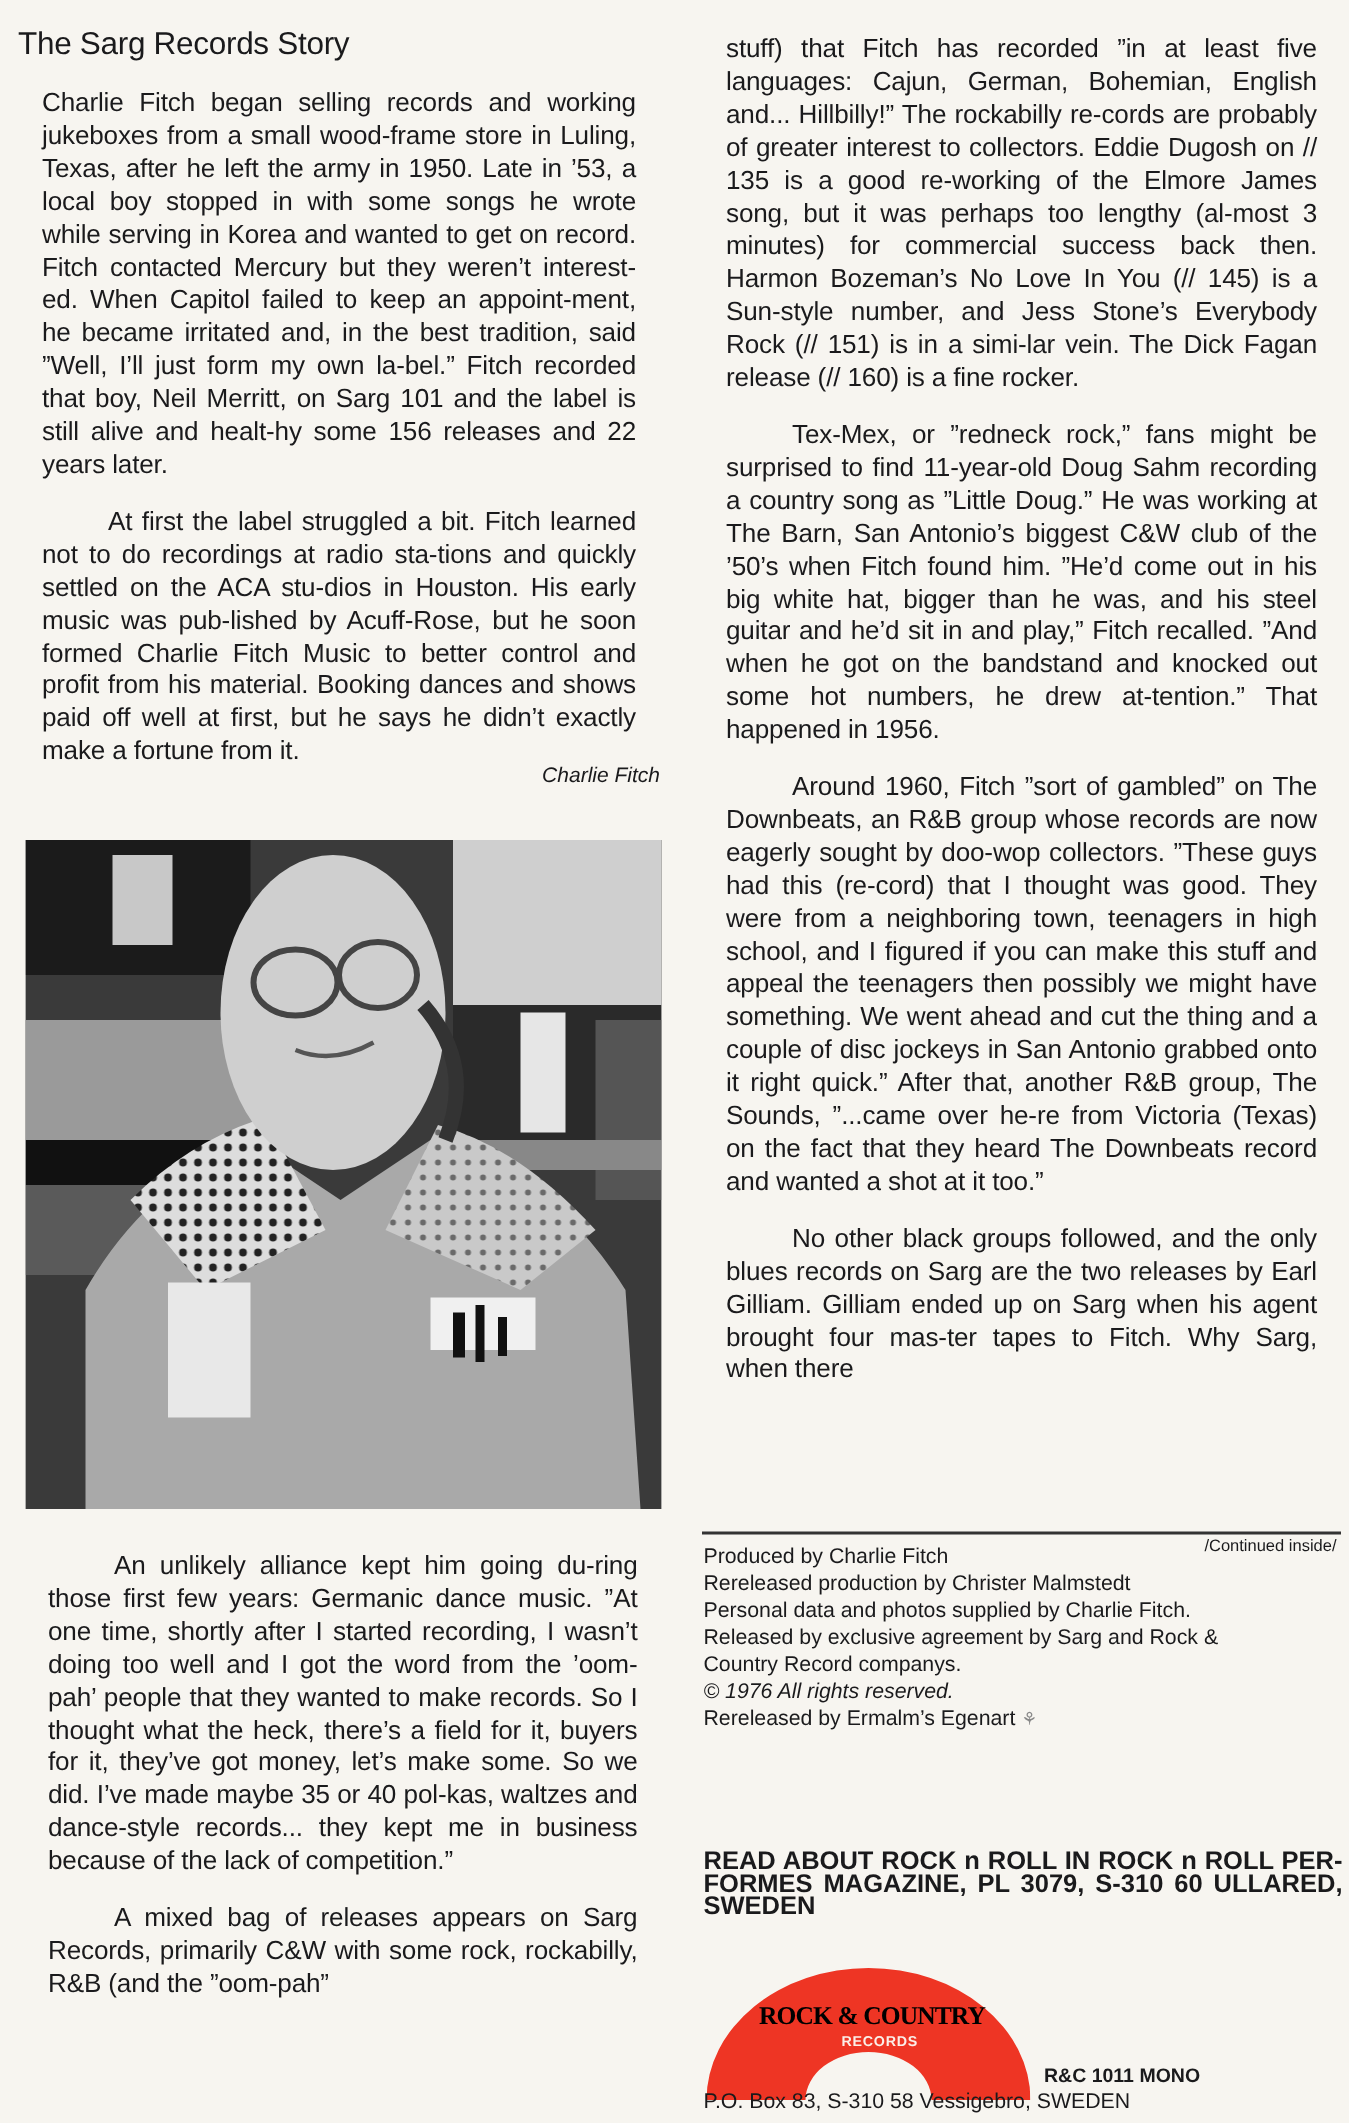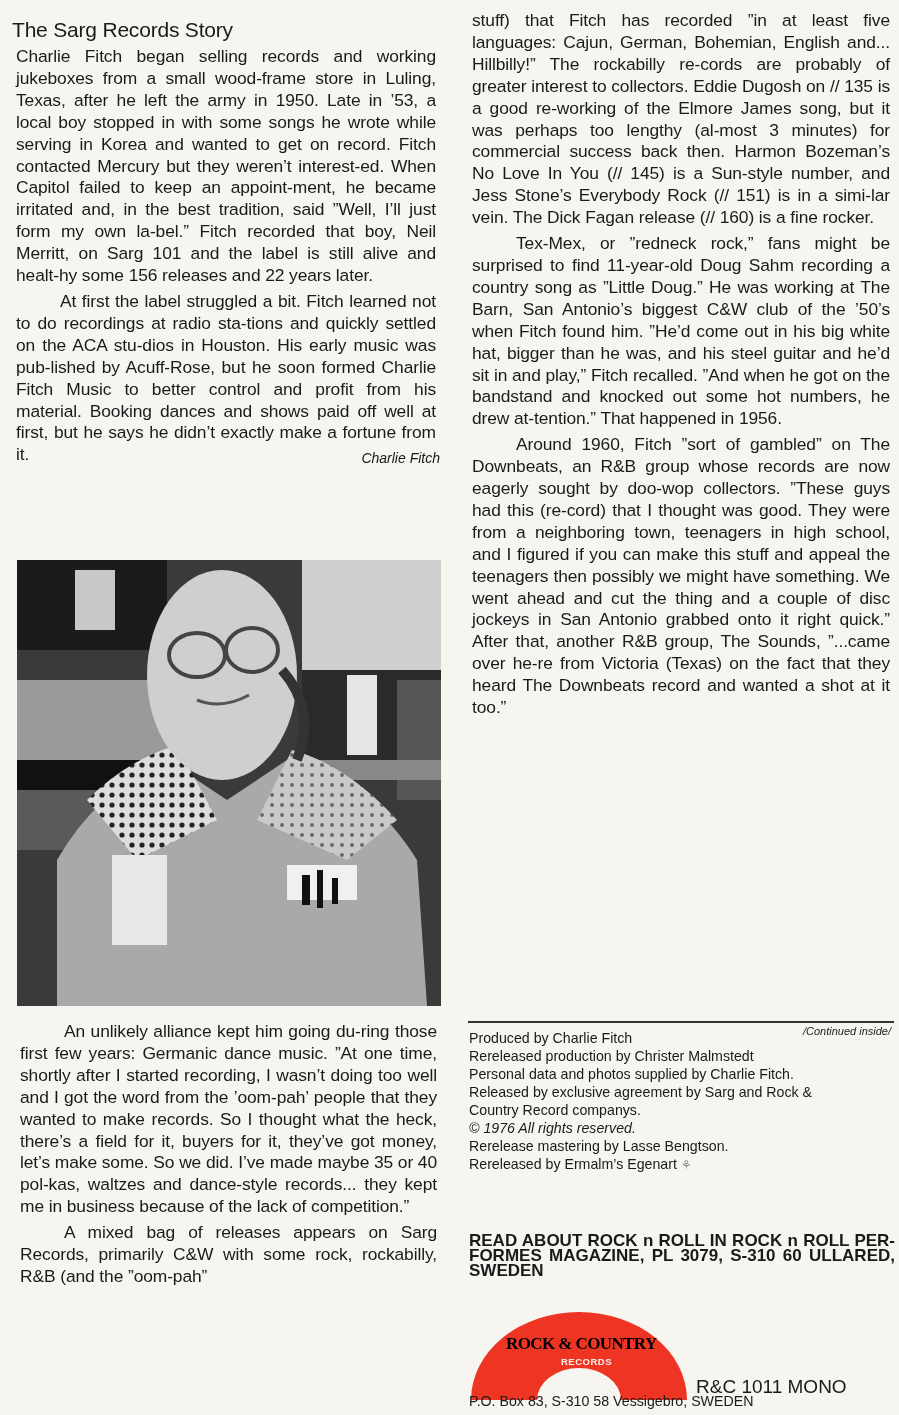--- a/index.html
+++ b/index.html
@@ -10,21 +10,21 @@
     font-family: "Liberation Sans", "DejaVu Sans", sans-serif;
     position: relative;
   }
   .col-left { position: absolute; left: 12px; top: 18px; width: 428px; }
   .col-right { position: absolute; left: 468px; top: 6px; width: 426px; }
   .title {
     font-weight: normal; font-size: 21px; line-height: 24px; margin: 0;
     letter-spacing: -0.2px;
   }
   p.body {
-    margin: 4px; font-size: 17.4px; line-height: 21.9px;
+    margin: 16px; font-size: 17.4px; line-height: 21.9px;
     text-align: justify; text-align-last: left;
     letter-spacing: -0.1px;
   }
   p.body.indent { text-indent: 44px; }
   .caption-wrap { position: relative; height: 0; }
   .caption {
     position: absolute; right: 0; top: -20px;
     font-style: italic; font-size: 14px; line-height: 16px; text-align: right;
   }
   .photo {
@@ -32,21 +32,21 @@
     background: #8a8a8a; overflow: hidden;
   }
   .photo svg { display: block; }
   .col-left-b { position: absolute; left: 16px; top: 1017px; width: 425px; }
   .rule {
     position: absolute; left: 468px; top: 1021px; width: 426px; height: 2px;
     background: #333;
   }
   .continued {
     position: absolute; right: 8px; top: 1025px;
-    font-style: italic; font-size: 11px;
+    font-size: 11px;
   }
   .credits {
     position: absolute; left: 469px; top: 1029px; width: 428px;
     font-size: 14.2px; line-height: 18px;
   }
   .credits .it { font-style: italic; }
   .promo {
     position: absolute; left: 469px; top: 1233px; width: 426px;
     font-weight: bold; font-size: 17px; line-height: 15px;
     text-align: justify; text-align-last: left;
@@ -57,21 +57,21 @@
   }
   .logo-main {
     position: absolute; left: 506px; top: 1334px; font-family: "Liberation Serif", serif;
     font-weight: bold; font-size: 17px; color: #000000; letter-spacing: -0.6px;
   }
   .logo-sub {
     position: absolute; left: 561px; top: 1356px; font-weight: bold; font-size: 9.5px;
     color: #fbeee8; letter-spacing: 0.5px;
   }
   .catalog {
-    position: absolute; left: 696px; top: 1376px; font-weight: normal; font-size: 19px; text-align: right;
+    position: absolute; left: 696px; top: 1376px; font-weight: bold; font-size: 13px; text-align: right;
   }
   .address {
     position: absolute; left: 469px; top: 1393px; font-size: 14.2px;
   }
 </style>
 </head>
 <body>
 
 <div class="col-left">
   <h1 class="title">The Sarg Records Story</h1>
@@ -125,33 +125,33 @@
 
 <div class="col-left-b">
   <p class="body indent">An unlikely alliance kept him going du-ring those first few years: Germanic dance music. ”At one time, shortly after I started recording, I wasn’t doing too well and I got the word from the ’oom-pah’ people that they wanted to make records. So I thought what the heck, there’s a field for it, buyers for it, they’ve got money, let’s make some. So we did. I’ve made maybe 35 or 40 pol-kas, waltzes and dance-style records... they kept me in business because of the lack of competition.”</p>
   <p class="body indent">A mixed bag of releases appears on Sarg Records, primarily C&amp;W with some rock, rockabilly, R&amp;B (and the ”oom-pah”</p>
 </div>
 
 <div class="col-right">
   <p class="body">stuff) that Fitch has recorded ”in at least five languages: Cajun, German, Bohemian, English and... Hillbilly!” The rockabilly re-cords are probably of greater interest to collectors. Eddie Dugosh on // 135 is a good re-working of the Elmore James song, but it was perhaps too lengthy (al-most 3 minutes) for commercial success back then. Harmon Bozeman’s No Love In You (// 145) is a Sun-style number, and Jess Stone’s Everybody Rock (// 151) is in a simi-lar vein. The Dick Fagan release (// 160) is a fine rocker.</p>
   <p class="body indent">Tex-Mex, or ”redneck rock,” fans might be surprised to find 11-year-old Doug Sahm recording a country song as ”Little Doug.” He was working at The Barn, San Antonio’s biggest C&amp;W club of the ’50’s when Fitch found him. ”He’d come out in his big white hat, bigger than he was, and his steel guitar and he’d sit in and play,” Fitch recalled. ”And when he got on the bandstand and knocked out some hot numbers, he drew at-tention.” That happened in 1956.</p>
   <p class="body indent">Around 1960, Fitch ”sort of gambled” on The Downbeats, an R&amp;B group whose records are now eagerly sought by doo-wop collectors. ”These guys had this (re-cord) that I thought was good. They were from a neighboring town, teenagers in high school, and I figured if you can make this stuff and appeal the teenagers then possibly we might have something. We went ahead and cut the thing and a couple of disc jockeys in San Antonio grabbed onto it right quick.” After that, another R&amp;B group, The Sounds, ”...came over he-re from Victoria (Texas) on the fact that they heard The Downbeats record and wanted a shot at it too.”</p>
+  <p class="body indent">No other black groups followed, and the only blues records on Sarg are the two releases by Earl Gilliam. Gilliam ended up on Sarg when his agent brought four mas-ter tapes to Fitch. Why Sarg, when there</p>
 </div>
 
 <div class="rule"></div>
 <div class="continued">/Continued inside/</div>
 
 <div class="credits">
   <div>Produced by Charlie Fitch</div>
   <div>Rereleased production by Christer Malmstedt</div>
   <div>Personal data and photos supplied by Charlie Fitch.</div>
   <div>Released by exclusive agreement by Sarg and Rock &amp;</div>
   <div>Country Record companys.</div>
   <div class="it">© 1976 All rights reserved.</div>
-  <div>Rerelease mastering by Lasse Bengtson.</div>
   <div><span>Rereleased by Ermalm’s Egenart</span> <span style="font-size:12px;color:#888;">⚘</span></div>
 </div>
 
 <div class="promo">READ ABOUT ROCK n ROLL IN ROCK n ROLL PER-FORMES MAGAZINE, PL 3079, S-310 60 ULLARED, SWEDEN</div>
 
 <div class="logo">
   <svg width="216" height="92" viewBox="0 0 216 92">
     <path d="M0 92 A108 88 0 0 1 216 92 L150 92 A42 32 0 0 0 66 92 Z" fill="#ee3524"></path>
   </svg>
 </div>

